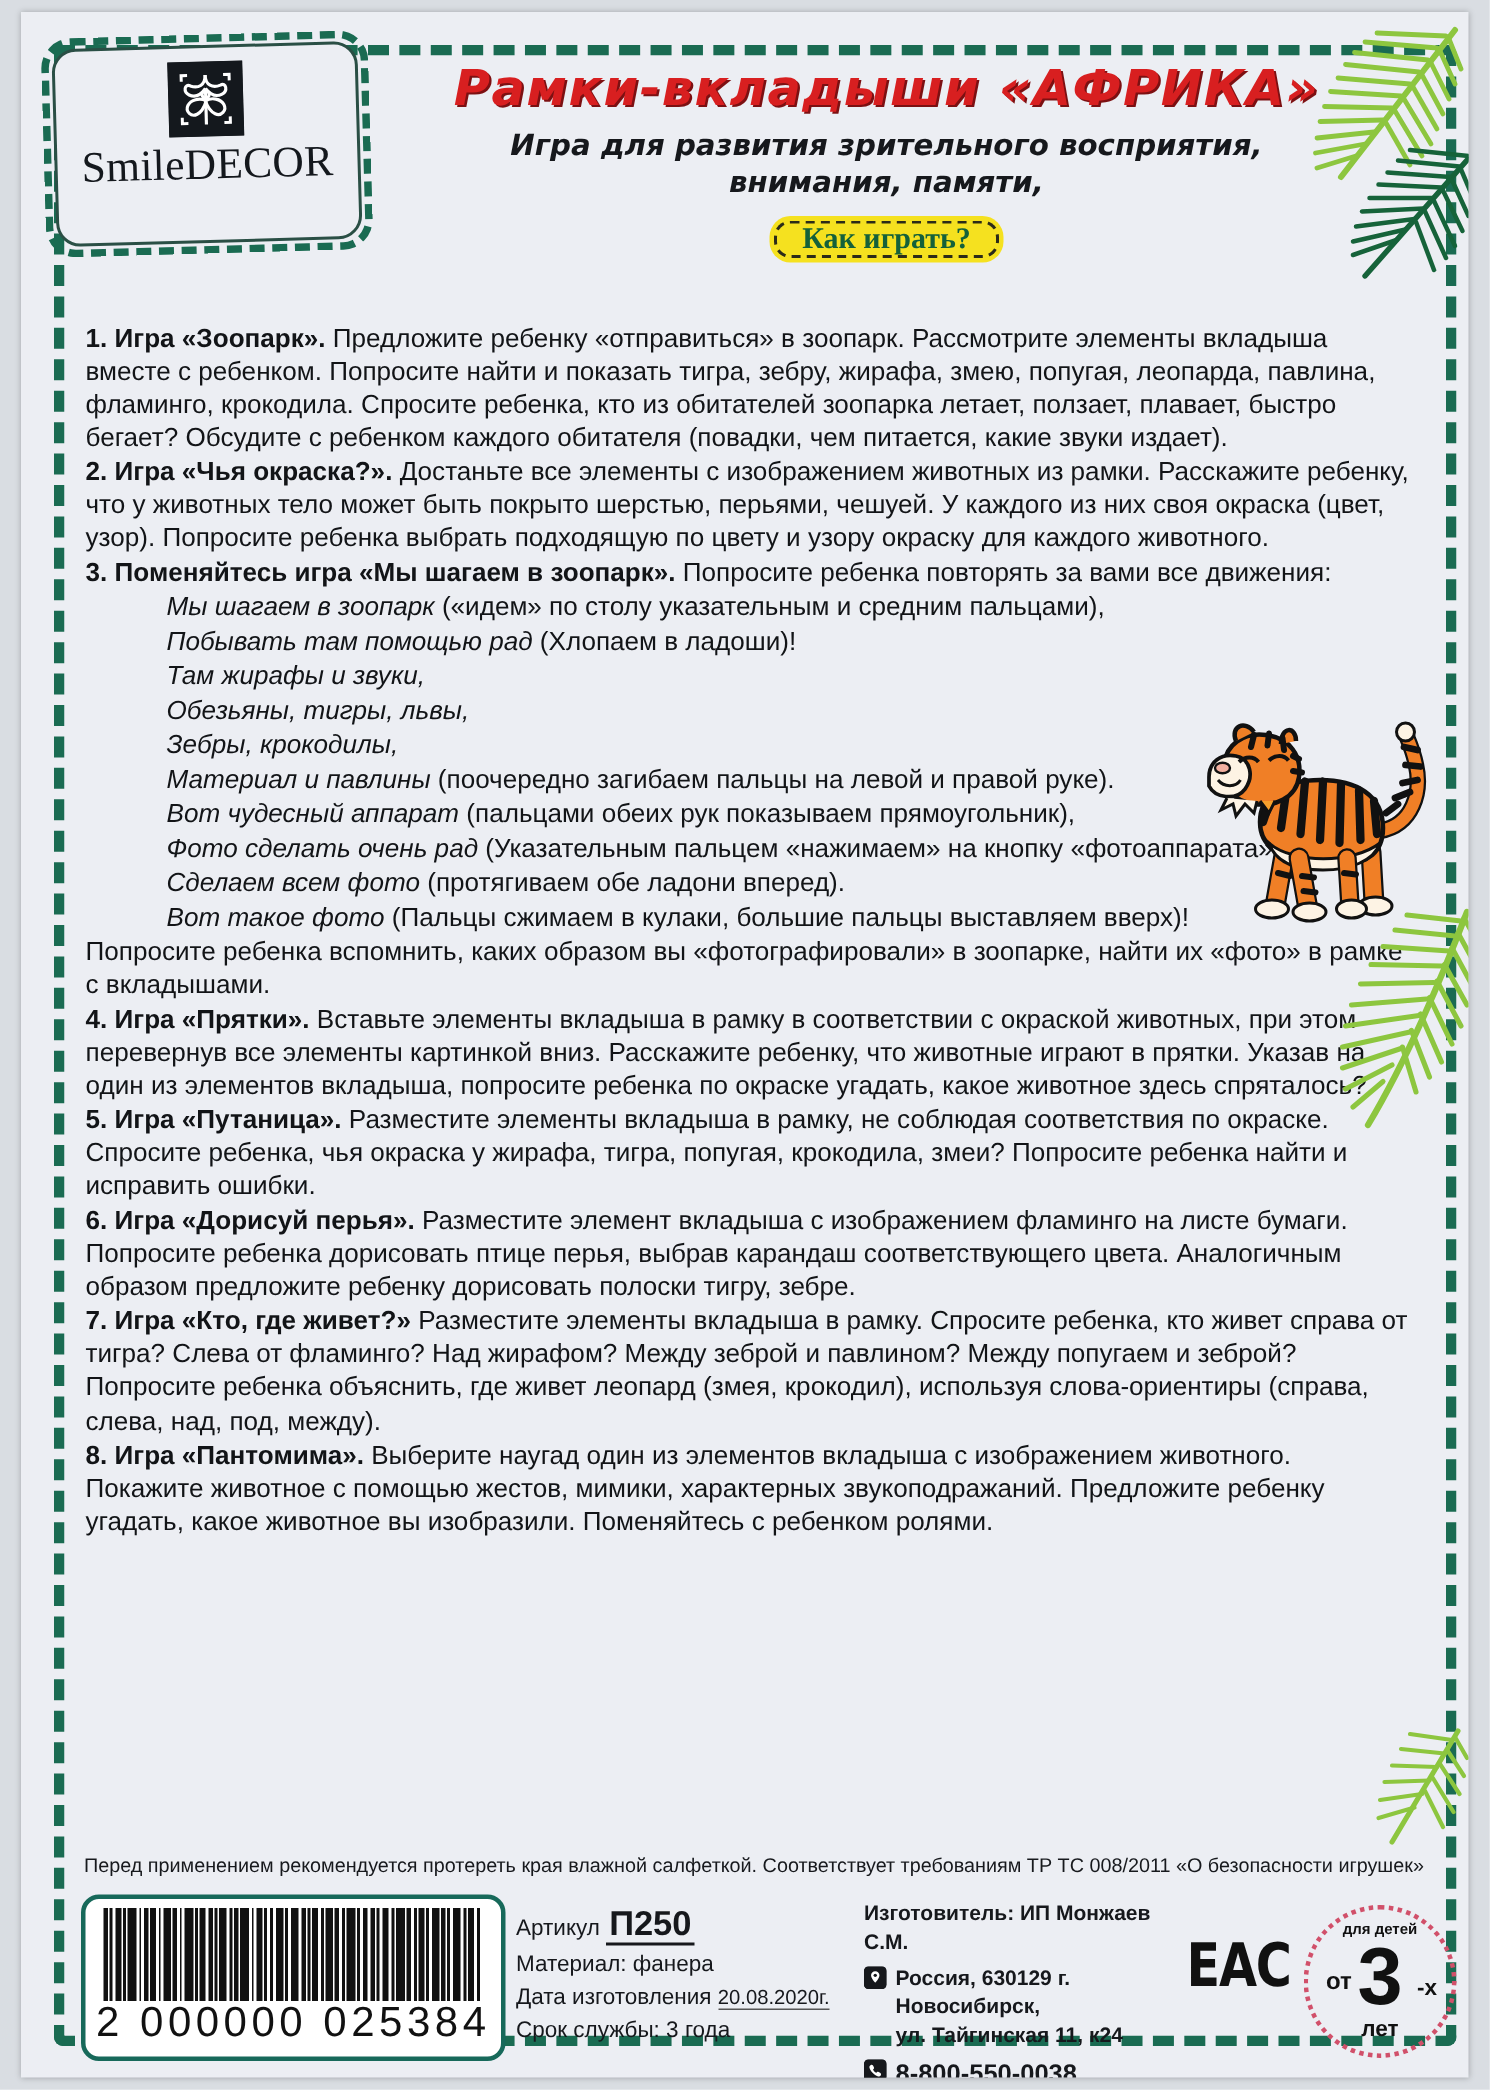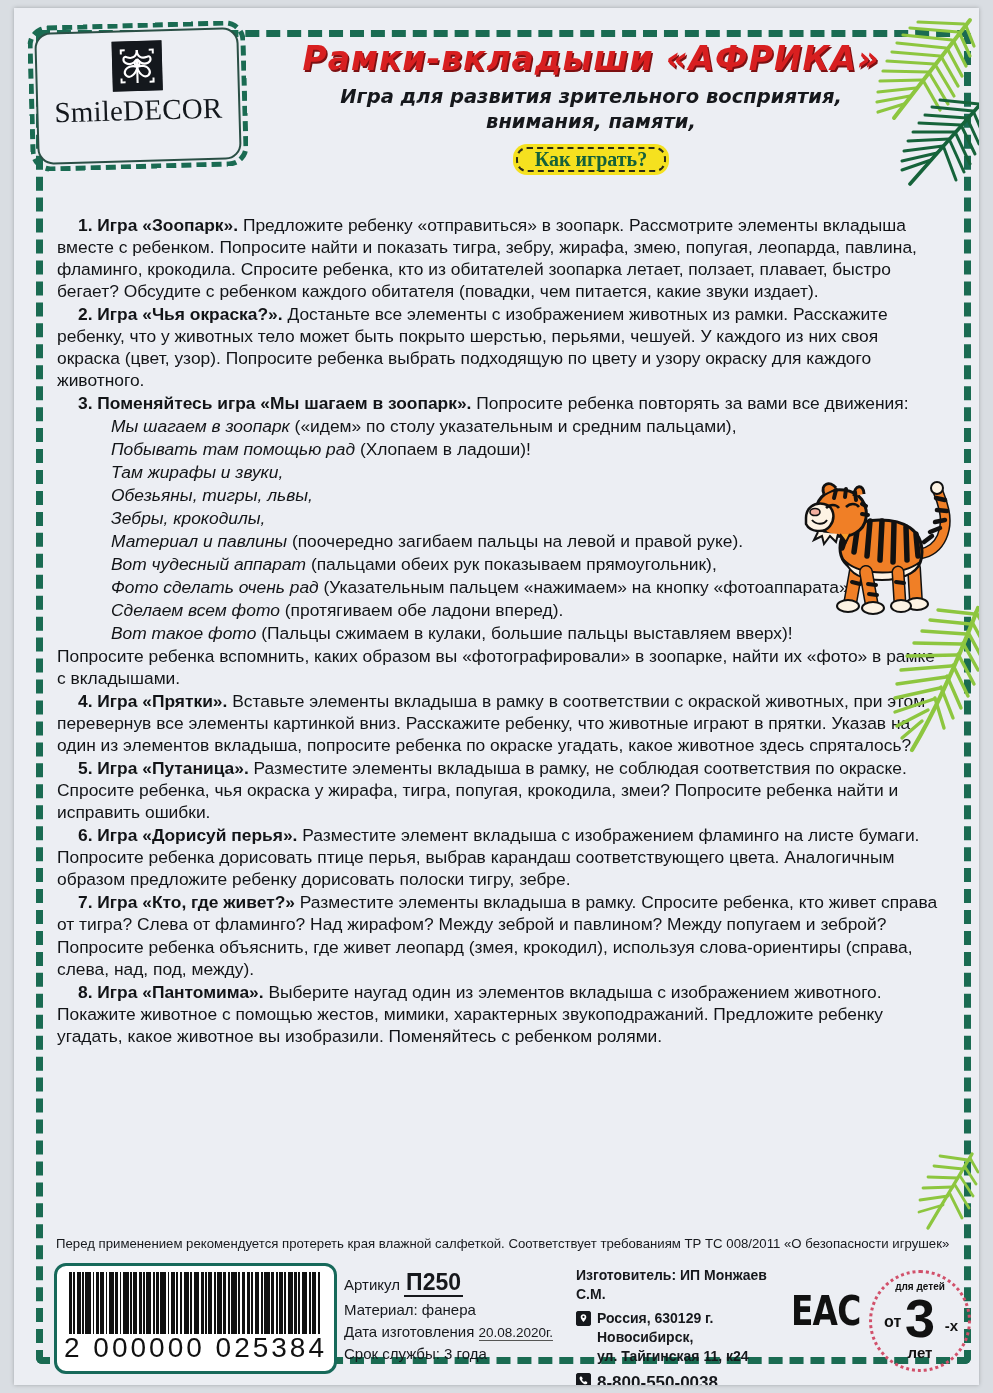--- a/index.html
+++ b/index.html
@@ -70,21 +70,21 @@
     position:relative;font-family:"Liberation Serif",serif;font-weight:bold;
     font-size:20px;color:#14613a;
   }
   
   .content{
     position:absolute;left:43px;top:206px;width:887px;
     font-size:17.4px;line-height:1.265;color:#121417;
     font-family:"Liberation Sans",sans-serif;
   }
   .para{margin:0 0 1px 0;}
-  .para b{font-weight:bold;margin-left:21px;}
+  .para b{font-weight:bold;}
   .verse{
     margin:0 0 1px 54px;font-style:normal;
   }
   .verse i{font-style:italic;}
   
   .leaf{position:absolute;pointer-events:none;}
   .tiger{position:absolute;left:782px;top:468px;width:170px;height:145px;}
   
   .disclaimer{
     position:absolute;left:42px;top:1228px;width:900px;

